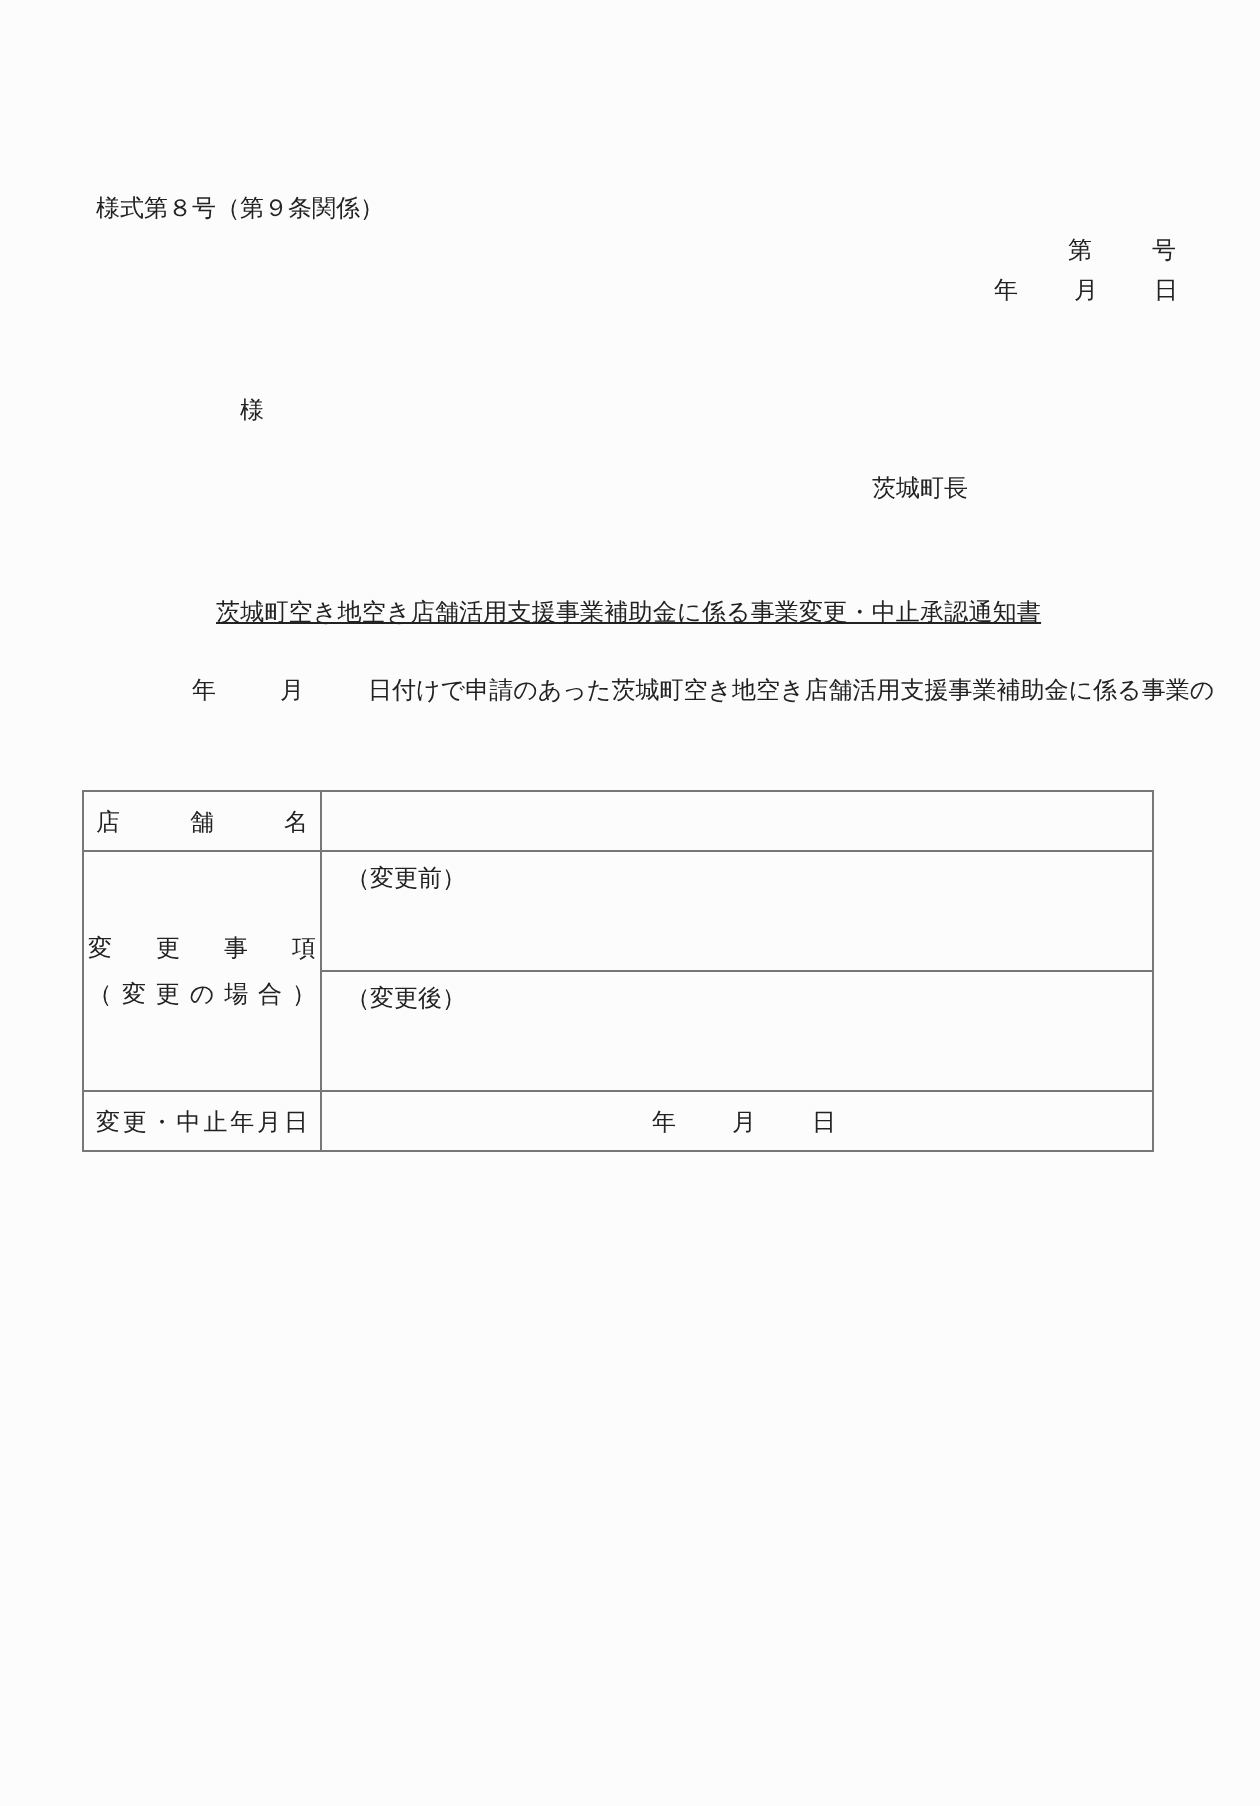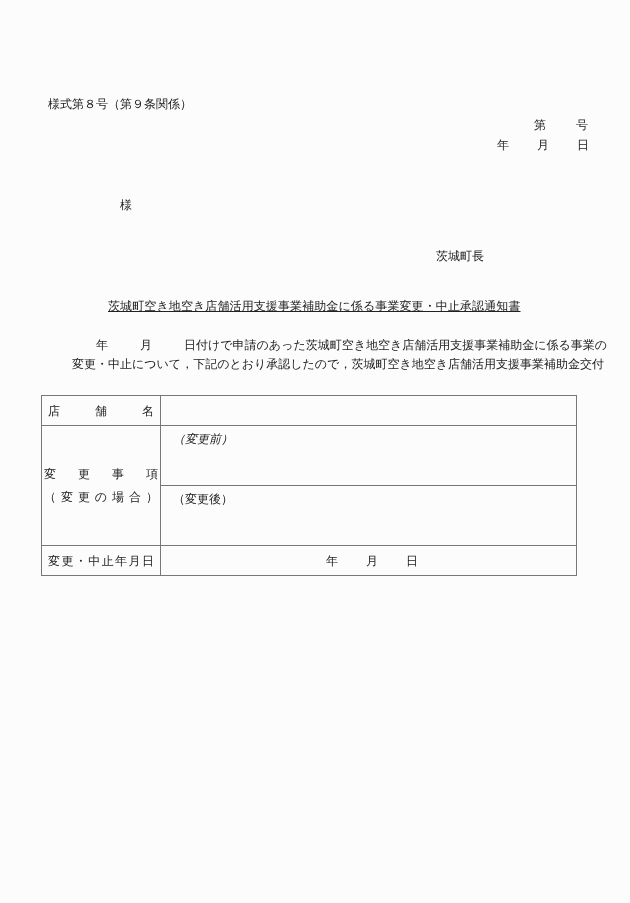--- a/index.html
+++ b/index.html
@@ -17,21 +17,21 @@
       font-size: 12px;
     }
     .abs { position: absolute; white-space: nowrap; line-height: 14px; }
     .form-id { left: 48px; top: 97px; }
     .number-line { left: 534px; top: 118px; }
     .number-line span, .date-line span { display: inline-block; }
     .date-line { left: 497px; top: 138px; }
     .gap30 { width: 30px; }
     .gap28 { width: 28px; }
     .recipient { left: 120px; top: 198px; }
-    .sender { left: 436px; top: 237px; margin-top: 12px; }
+    .sender { left: 436px; top: 237px; }
     .doc-title { left: 108px; top: 299px; letter-spacing: 0.1px; text-decoration: underline; }
     .body-text {
       position: absolute;
       left: 48px;
       top: 336px;
       width: 540px;
       line-height: 19px;
       white-space: normal;
       margin-left: 24px;
     }
@@ -49,21 +49,21 @@
     }
     .form-table td {
       border: 1px solid #777;
       padding: 0;
       vertical-align: top;
       font-size: 12px;
       line-height: 14px;
     }
     .col-label { width: 119px; }
     .row-store td { height: 29px; }
-    .row-before td.val { height: 59px; font-style: italic; }
+    .row-before td.val { height: 59px; }
     .row-after td.val { height: 59px; }
     .row-date td { height: 29px; }
     .label-cell {
       vertical-align: middle !important;
     }
     .spread {
       display: flex;
       justify-content: space-between;
       padding: 0 6px 0 6px;
     }
@@ -95,21 +95,20 @@
 </div>
 
 <div class="abs recipient">様</div>
 
 <div class="abs sender">茨城町長</div>
 
 <div class="abs doc-title">茨城町空き地空き店舗活用支援事業補助金に係る事業変更・中止承認通知書</div>
 
 <div class="body-text">
   <span class="line"><span class="indent"></span><span>年</span><span class="sp"></span><span>月</span><span class="sp"></span><span>日付けで申請のあった茨城町空き地空き店舗活用支援事業補助金に係る事業の</span></span>
-  <span class="line">変更・中止について，下記のとおり承認したので，茨城町空き地空き店舗活用支援事業補助金交付</span>
 </div>
 
 <table class="form-table">
   <colgroup>
     <col class="col-label">
     <col>
   </colgroup>
   <tbody>
       <tr class="row-store">
     <td class="label-cell">

